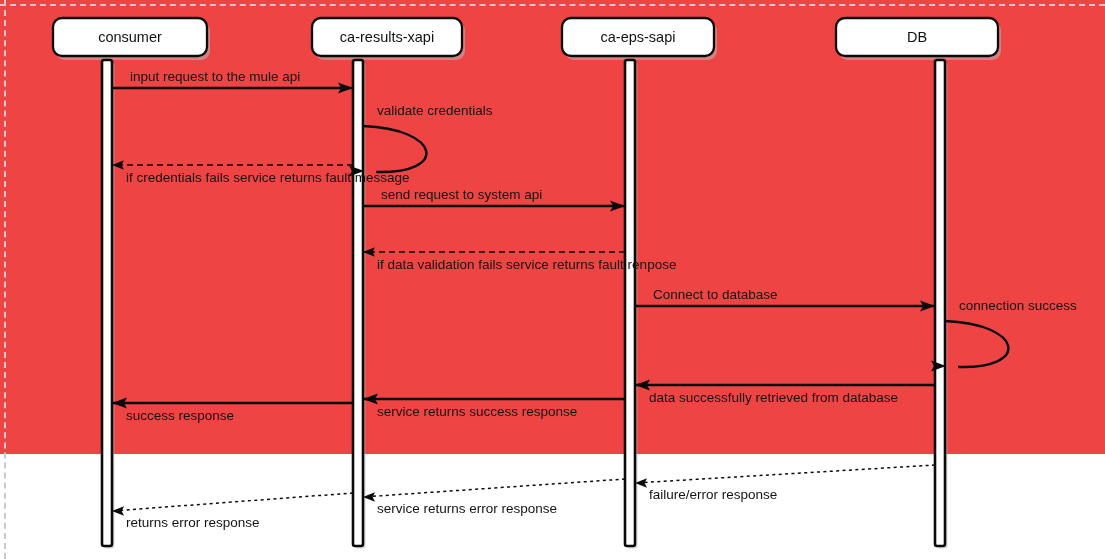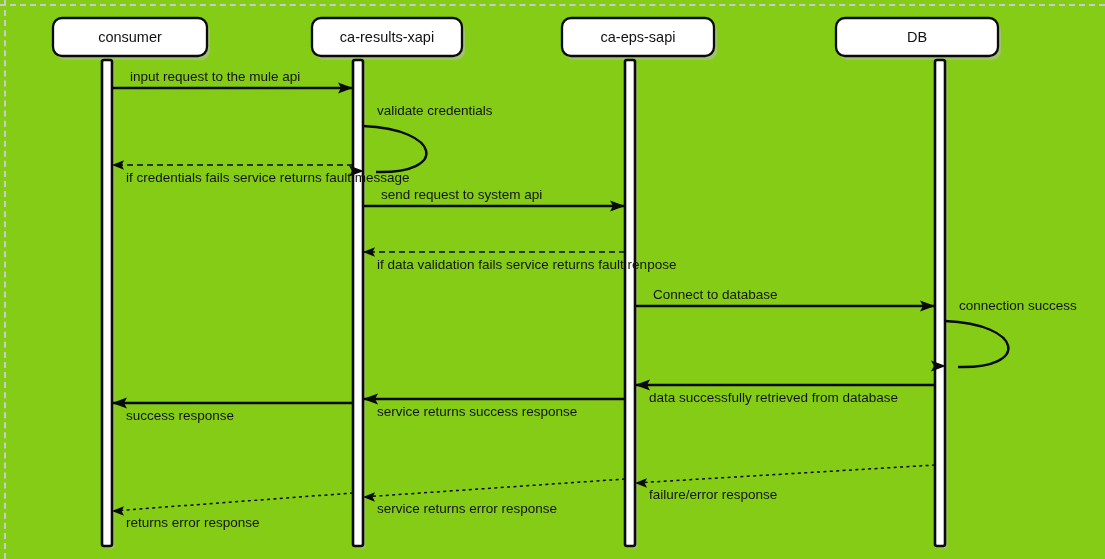--- a/index.html
+++ b/index.html
@@ -1,21 +1,21 @@
 <!DOCTYPE html>
 <html><head>
 <meta charset="utf-8">
 <style>
   html,body{margin:0;padding:0;background:#ffffff;}
   body{
     width:1105px;height:559px;overflow:hidden;
     font-family:"Liberation Sans","DejaVu Sans",sans-serif;
     -webkit-font-smoothing:antialiased;
   }
-  #canvas{position:relative;width:1105px;height:559px;background:#84cc16;}
+  #canvas{position:relative;width:1105px;height:454px;background:#ef4444;}
   .edge-top{position:absolute;left:0;top:4px;width:1105px;height:0;
     border-top:2px dashed #c9c9cf;}
   .edge-left{position:absolute;left:4px;top:0;width:0;height:559px;
     border-left:2px dashed #c9c9cf;}
   svg{position:absolute;left:0;top:0;width:1105px;height:559px;overflow:visible;}
   .lbl{
     font-family:"Liberation Sans","DejaVu Sans",sans-serif;
     font-size:13.5px;fill:#141414;dominant-baseline:alphabetic;
   }
   .hdr-txt{

